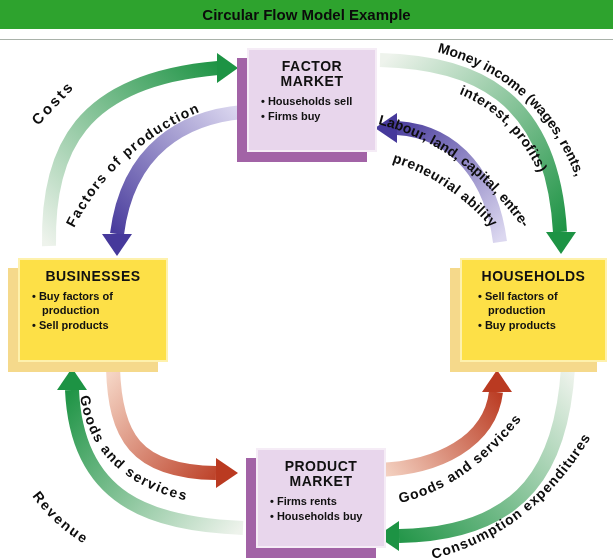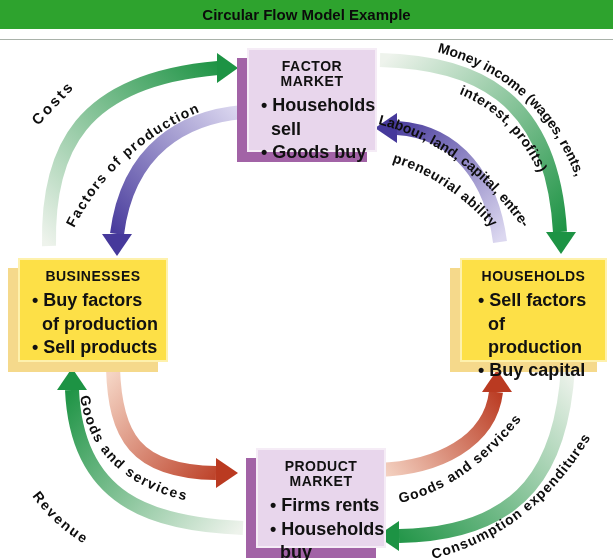--- a/index.html
+++ b/index.html
@@ -31,21 +31,21 @@
     border:2px solid rgba(255,255,255,0.55);
   }
   .box.purple { background:#e8d6ec; box-shadow:-10px 10px 0 0 #a263a6; }
   .box.cream  { background:#fde047; box-shadow:-10px 10px 0 0 #f5d98b; }
   .box h2 {
     margin:9px 2px 5px; font-size:14px; line-height:1.08; color:#111111;
     letter-spacing:0.5px; font-weight:bold;
   }
   .box ul { list-style:none; margin:0; padding:0 4px 0 12px; text-align:left; }
   .box li {
-    font-size:18px; font-weight:bold; color:#111111; line-height:1.3;
+    font-size:11px; font-weight:bold; color:#111111; line-height:1.3;
     padding-left:10px; text-indent:-10px;
   }
   .box li::before { content:"\2022\00a0"; }
   #factor-market  { left:247px; top:48px;  width:130px; height:104px; }
   #businesses     { left:18px;  top:258px; width:150px; height:104px; }
   #households     { left:460px; top:258px; width:147px; height:104px; }
   #product-market { left:256px; top:448px; width:130px; height:100px; }
   #businesses ul { }
   #households ul { padding-left:16px; }
 </style>
@@ -175,37 +175,37 @@
     </text>
     <text class="lbl lbl-sp1">
       <textPath href="#tpConsumption">Consumption expenditures</textPath>
     </text>
   </svg>
 
   <div class="box purple" id="factor-market">
     <h2>FACTOR MARKET</h2>
     <ul>
       <li>Households sell</li>
-      <li>Goods buy</li>
+      <li>Firms buy</li>
     </ul>
   </div>
 
   <div class="box cream" id="businesses">
     <h2>BUSINESSES</h2>
     <ul>
       <li>Buy factors of production</li>
       <li>Sell products</li>
     </ul>
   </div>
 
   <div class="box cream" id="households">
     <h2>HOUSEHOLDS</h2>
     <ul>
       <li>Sell factors of production</li>
-      <li>Buy capital</li>
+      <li>Buy products</li>
     </ul>
   </div>
 
   <div class="box purple" id="product-market">
     <h2>PRODUCT MARKET</h2>
     <ul>
       <li>Firms rents</li>
       <li>Households buy</li>
     </ul>
   </div>

